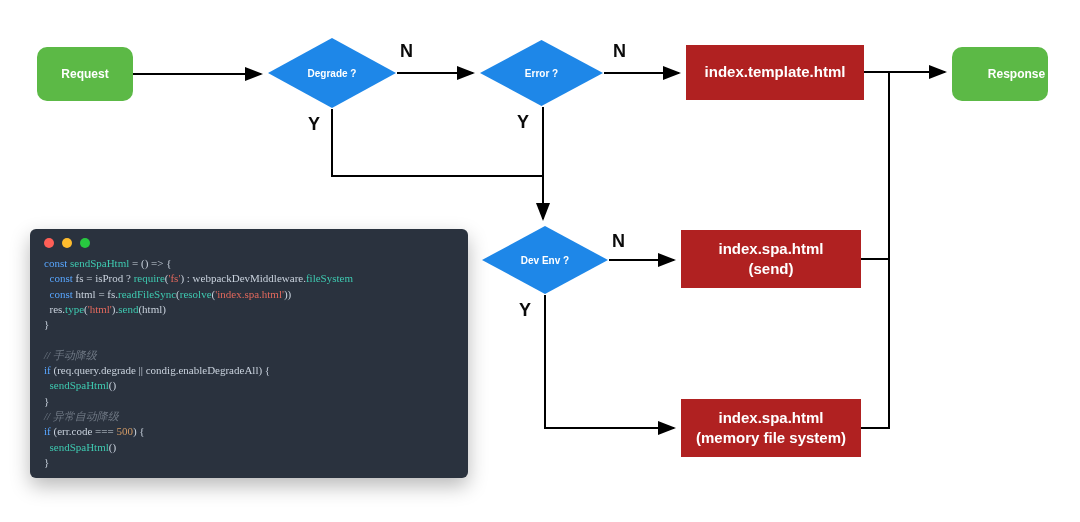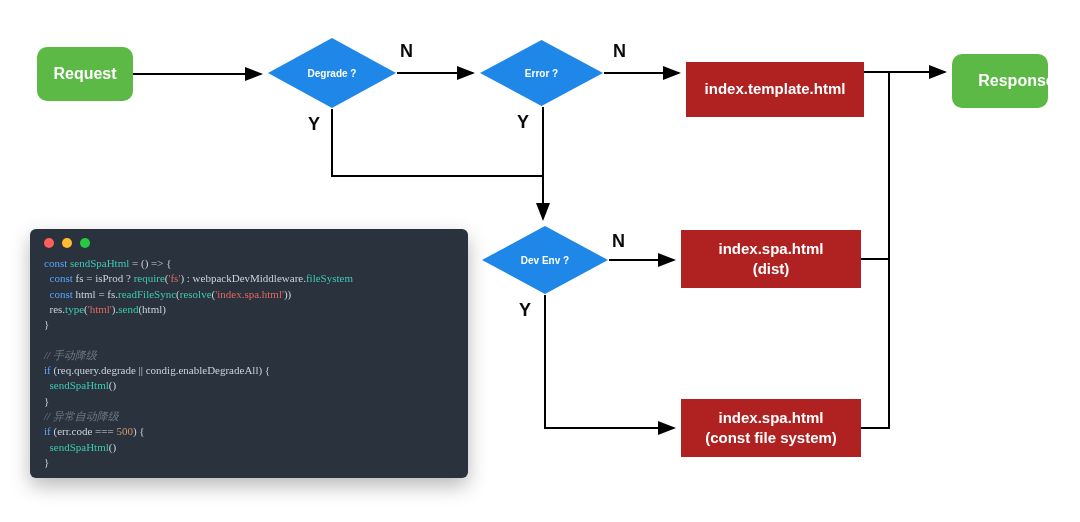--- a/index.html
+++ b/index.html
@@ -6,21 +6,21 @@
     --green:#5cb946; --blue:#1e87e8; --red:#b02121;
     --codebg:#2a323e;
   }
   html,body{margin:0;padding:0;background:#fff;}
   .stage{position:relative;width:1080px;height:522px;background:#ffffff;overflow:hidden;
          font-family:"Liberation Sans",sans-serif;}
   svg.wires{position:absolute;left:0;top:0;pointer-events:none;}
 
   .box{position:absolute;display:flex;align-items:center;justify-content:center;
        color:#fff;font-weight:bold;text-align:center;box-sizing:border-box;}
-  .pill{border-radius:10px;background:var(--green);font-size:16px;}
+  .pill{border-radius:10px;background:var(--green);font-size:12px;}
   .redbox{background:var(--red);font-size:15px;line-height:1.35;flex-direction:column;}
   .diamond{background:var(--blue);clip-path:polygon(50% 0,100% 50%,50% 100%,0 50%);
            font-size:10px;font-weight:600;}
   .lbl{position:absolute;font-weight:bold;font-size:18px;color:#0a0a0a;}
 
   .codewin{position:absolute;left:30px;top:229px;width:438px;height:249px;
            background:var(--codebg);border-radius:6px;box-shadow:0 8px 20px rgba(0,0,0,.28);
            overflow:hidden;}
   .dots{display:flex;gap:8px;padding:9px 0 6px 14px;}
   .dot{width:10px;height:10px;border-radius:50%;}
@@ -62,40 +62,40 @@
   </div>
 
   <div class="box diamond" style="left:268px;top:38px;width:128px;height:70px;">
     <span>Degrade ?</span>
   </div>
 
   <div class="box diamond" style="left:480px;top:40px;width:123px;height:66px;justify-content:center;">
     <span>Error ?</span>
   </div>
 
-  <div class="box redbox" style="left:686px;top:62px;width:178px;height:55px;">
+  <div class="box redbox" style="left:686px;top:45px;width:178px;height:55px;">
     <span>index.template.html</span>
   </div>
 
-  <div class="box pill" style="left:952px;top:54px;width:96px;height:54px;padding-left:33px;">
+  <div class="box pill" style="left:952px;top:47px;width:96px;height:54px;padding-left:33px;">
     <span>Response</span>
   </div>
 
   <div class="box diamond" style="left:482px;top:226px;width:126px;height:68px;text-align:center;">
     <span>Dev Env ?</span>
   </div>
 
   <div class="box redbox" style="left:681px;top:230px;width:180px;height:58px;">
     <span>index.spa.html</span>
-    <span>(dist)</span>
+    <span>(send)</span>
   </div>
 
   <div class="box redbox" style="left:681px;top:399px;width:180px;height:58px;">
     <span>index.spa.html</span>
-    <span>(const file system)</span>
+    <span>(memory file system)</span>
   </div>
 
   <div class="lbl" style="left:400px;top:41px;">N</div>
   <div class="lbl" style="left:613px;top:41px;">N</div>
   <div class="lbl" style="left:308px;top:114px;">Y</div>
   <div class="lbl" style="left:517px;top:112px;">Y</div>
   <div class="lbl" style="left:612px;top:231px;">N</div>
   <div class="lbl" style="left:519px;top:300px;">Y</div>
 
   <div class="codewin">

